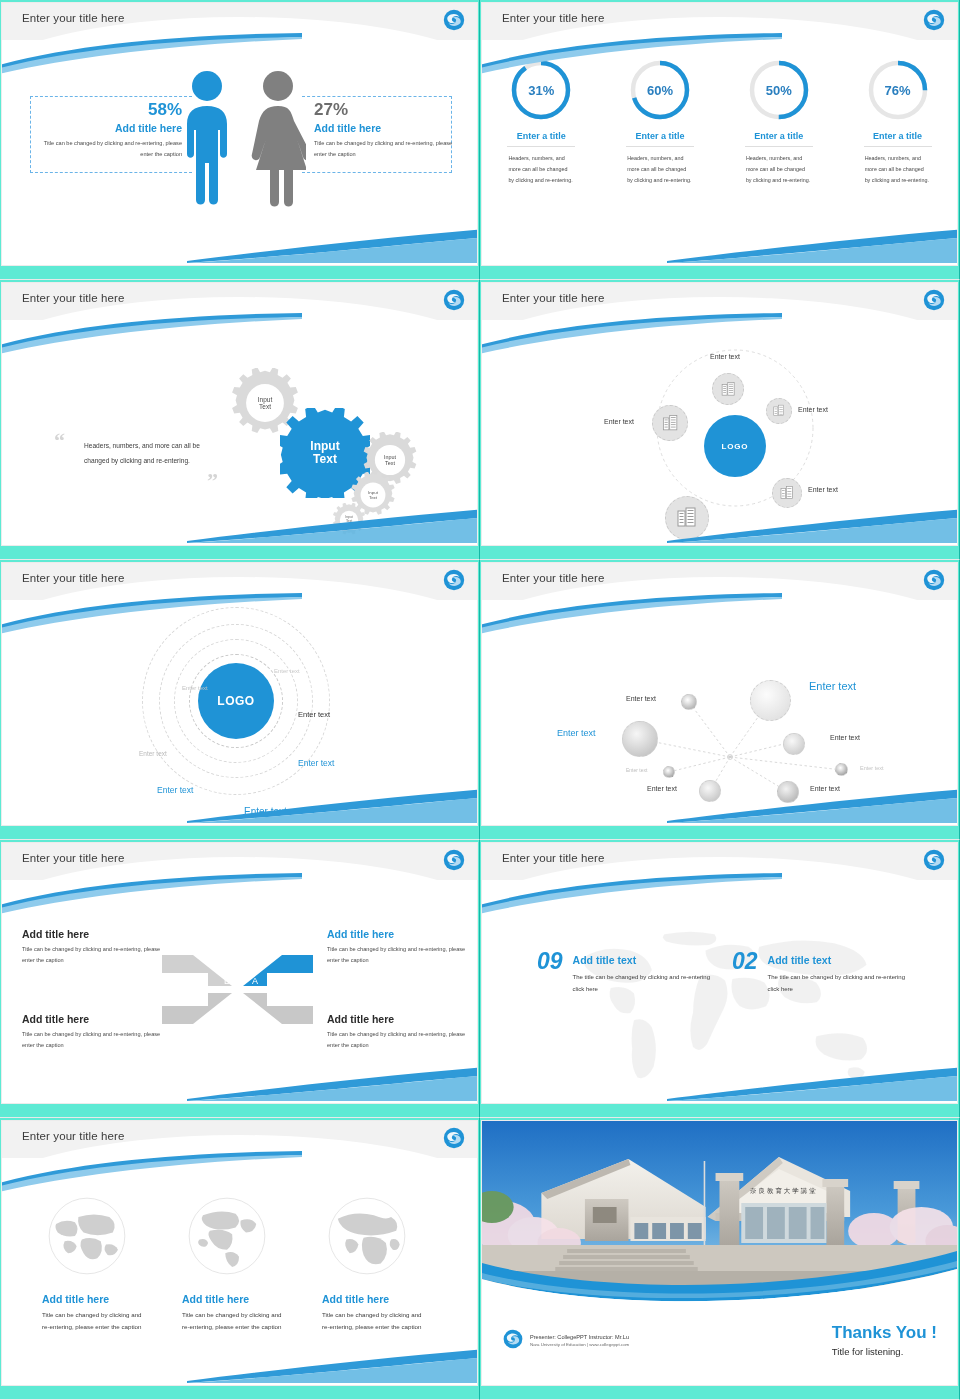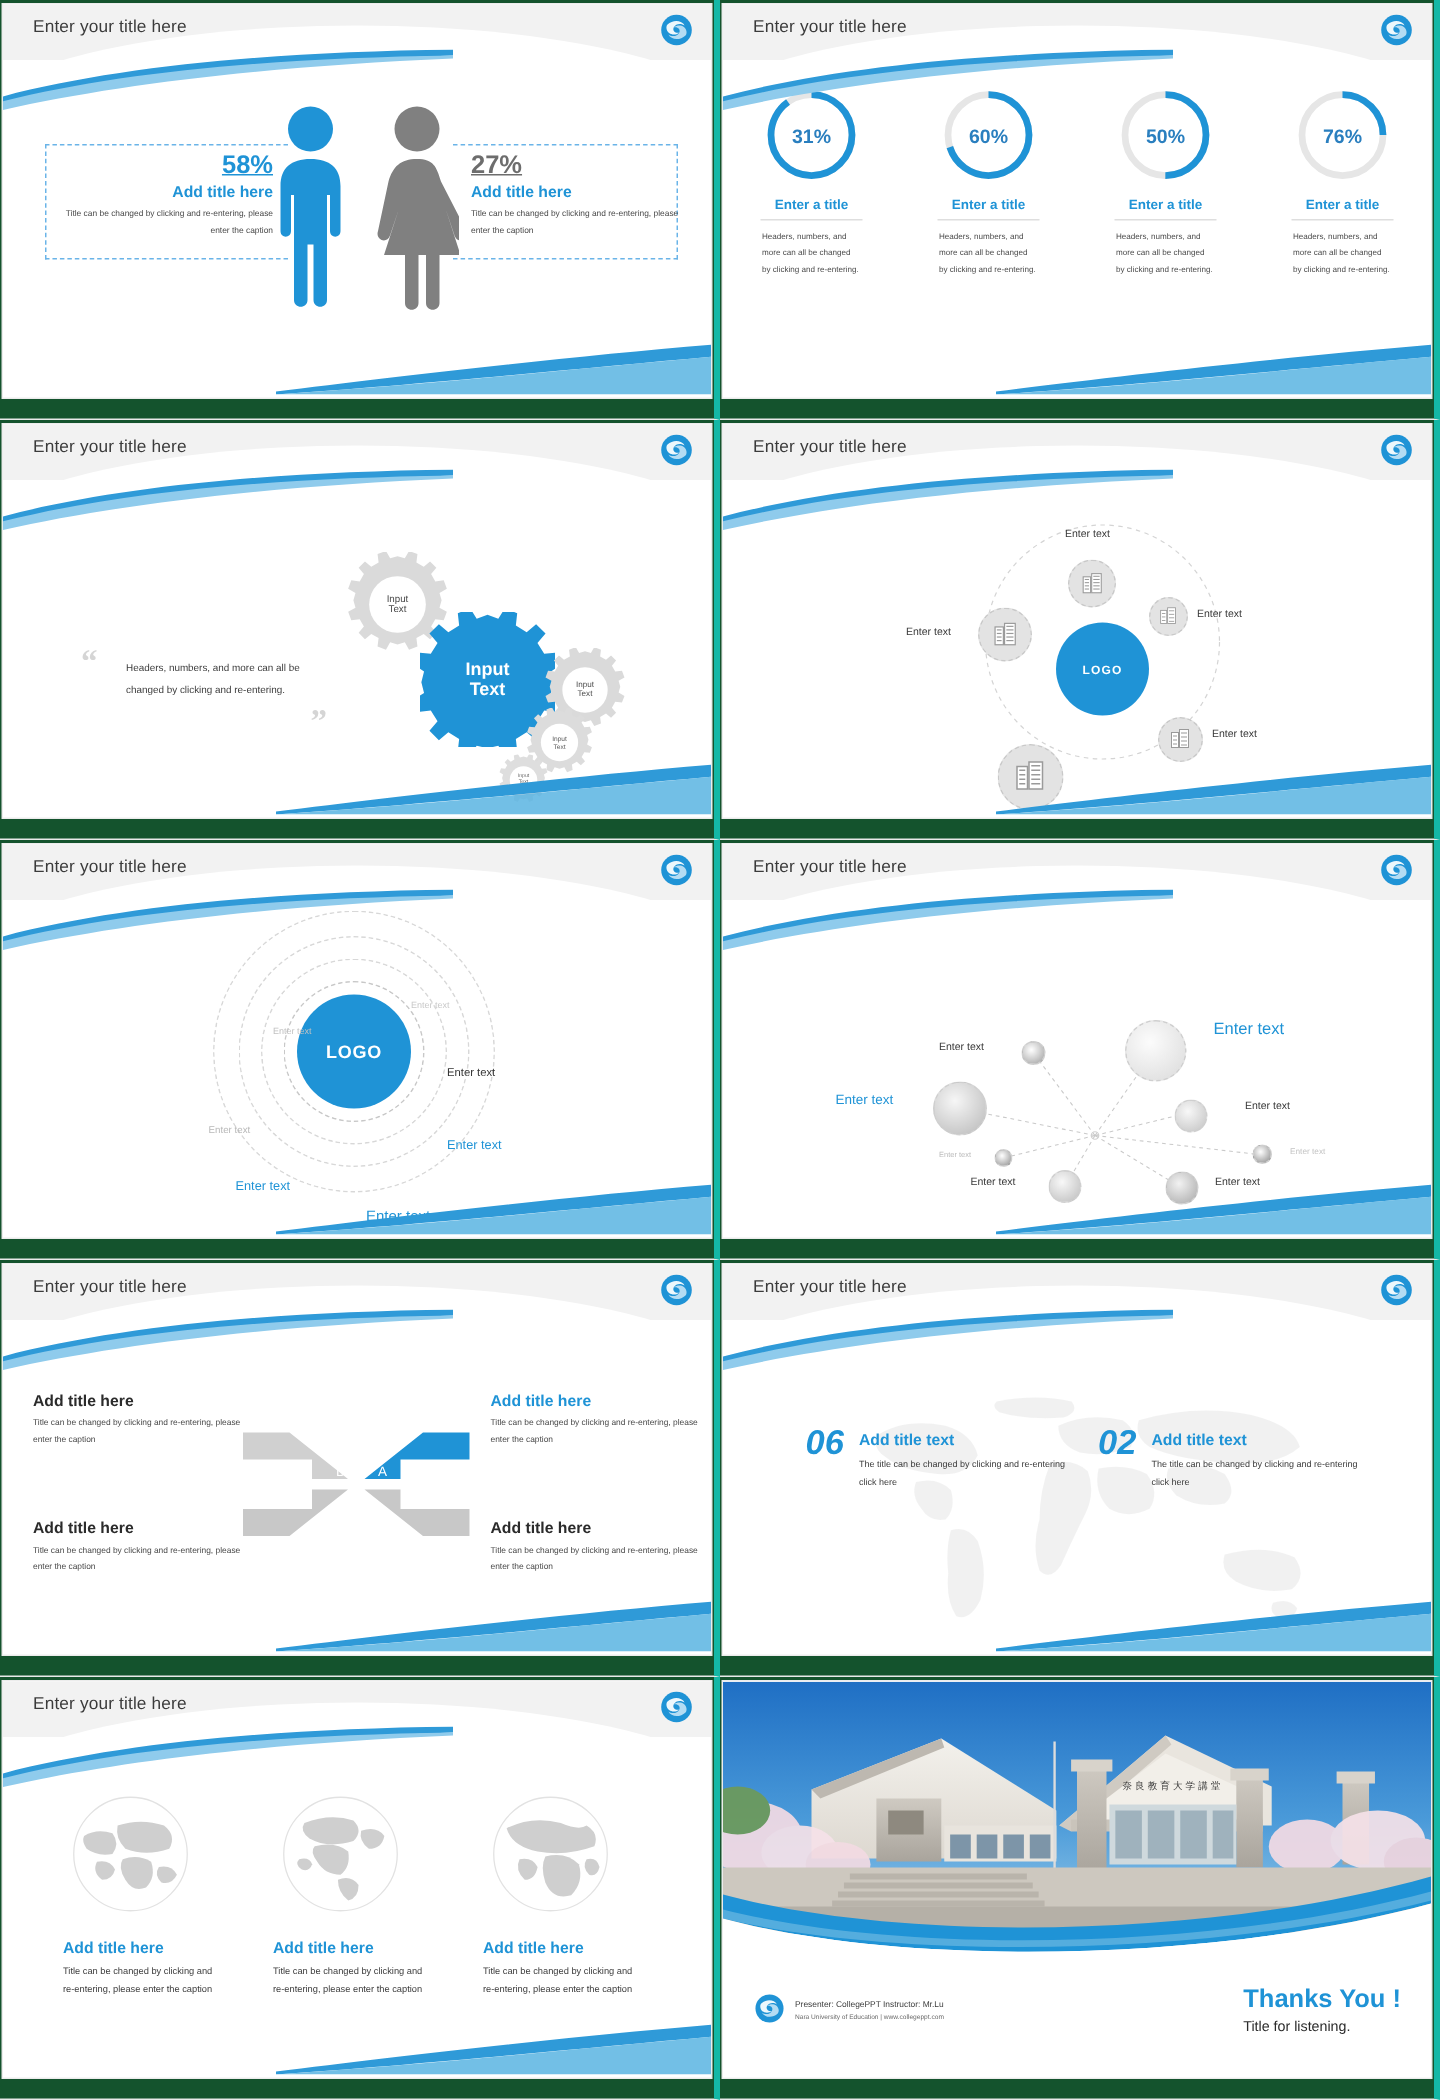--- a/index.html
+++ b/index.html
@@ -11,23 +11,23 @@
   }
   .grid {
     width: 960px; height: 1400px;
     display: grid;
     grid-template-columns: 480px 480px;
     grid-template-rows: 280px 280px 280px 278px 282px;
   }
   .slide {
     position: relative;
     width: 480px; height: 100%;
-    background: #14532d;
+    background: #5eead4;
     overflow: hidden;
-    border-right: 4px solid #14b8a6;
+    border-right: 1px solid #14b8a6;
     border-bottom: 1px solid #e9e9e9;
   }
   .slide-inner {
     position: absolute;
     left: 2px; top: 3px; right: 2px; bottom: 14px;
     background: #fff;
     overflow: hidden;
     box-shadow: 0 0 0 1px #ececec;
   }
   
@@ -61,21 +61,21 @@
   }
   .body { position: absolute; left: 0; top: 37px; right: 0; bottom: 0; }
 
   
   .people-wrap { position: absolute; inset: 0; }
   .dashbox {
     position: absolute; border: 1px dashed #6ab4e8;
     border-right: none;
   }
   .dashbox.r { border: 1px dashed #6ab4e8; border-left: none; }
-  .pct { font-size: 17px; font-weight: bold; text-decoration: underline; }
+  .pct { font-size: 17px; font-weight: bold; }
   .pct.blue { color: #1f93d6; }
   .pct.gray { color: #6d6d6d; }
   .addtitle { font-size: 10.5px; font-weight: bold; color: #1f93d6; margin-top: 2px;}
   .caption { font-size: 5.6px; color: #4a4a4a; line-height: 1.9; margin-top: 4px; }
 
   
   .donut-row { position: absolute; left: 0; top: 18px; width: 100%; display: flex; }
   .donut-cell { flex: 1; text-align: center; }
   .donut { width: 64px; height: 64px; margin: 0 auto; position: relative; }
   .donut .val {
@@ -648,21 +648,21 @@
             <path d="M206 66 Q226 62 242 70 Q252 84 244 96 Q228 104 214 96 Q202 84 206 66 Z"></path>
             <path d="M236 30 Q278 18 320 26 Q352 34 356 50 Q340 64 306 62 Q266 60 244 50 Q232 42 236 30 Z"></path>
             <path d="M258 66 Q282 60 300 70 Q310 84 300 92 Q280 96 264 86 Q254 76 258 66 Z"></path>
             <path d="M300 130 Q330 122 352 132 Q362 146 350 156 Q326 160 308 150 Q296 142 300 130 Z"></path>
             <path d="M336 166 Q348 162 354 170 Q352 178 342 178 Q332 174 336 166 Z"></path>
             <path d="M130 16 Q160 10 186 16 Q192 24 180 28 Q152 30 132 24 Q126 20 130 16 Z"></path>
           </g>
         </svg>
 
         <div style="position:absolute;left:55px;top:68px;display:flex;align-items:flex-start;gap:10px">
-          <div class="bignum">06</div>
+          <div class="bignum">09</div>
           <div style="width:140px;padding-top:6px">
             <div class="n-title">Add title text</div>
             <div class="n-cap">The title can be changed by clicking and re-entering click here</div>
           </div>
         </div>
 
         <div style="position:absolute;left:250px;top:68px;display:flex;align-items:flex-start;gap:10px">
           <div class="bignum">02</div>
           <div style="width:140px;padding-top:6px">
             <div class="n-title">Add title text</div>

